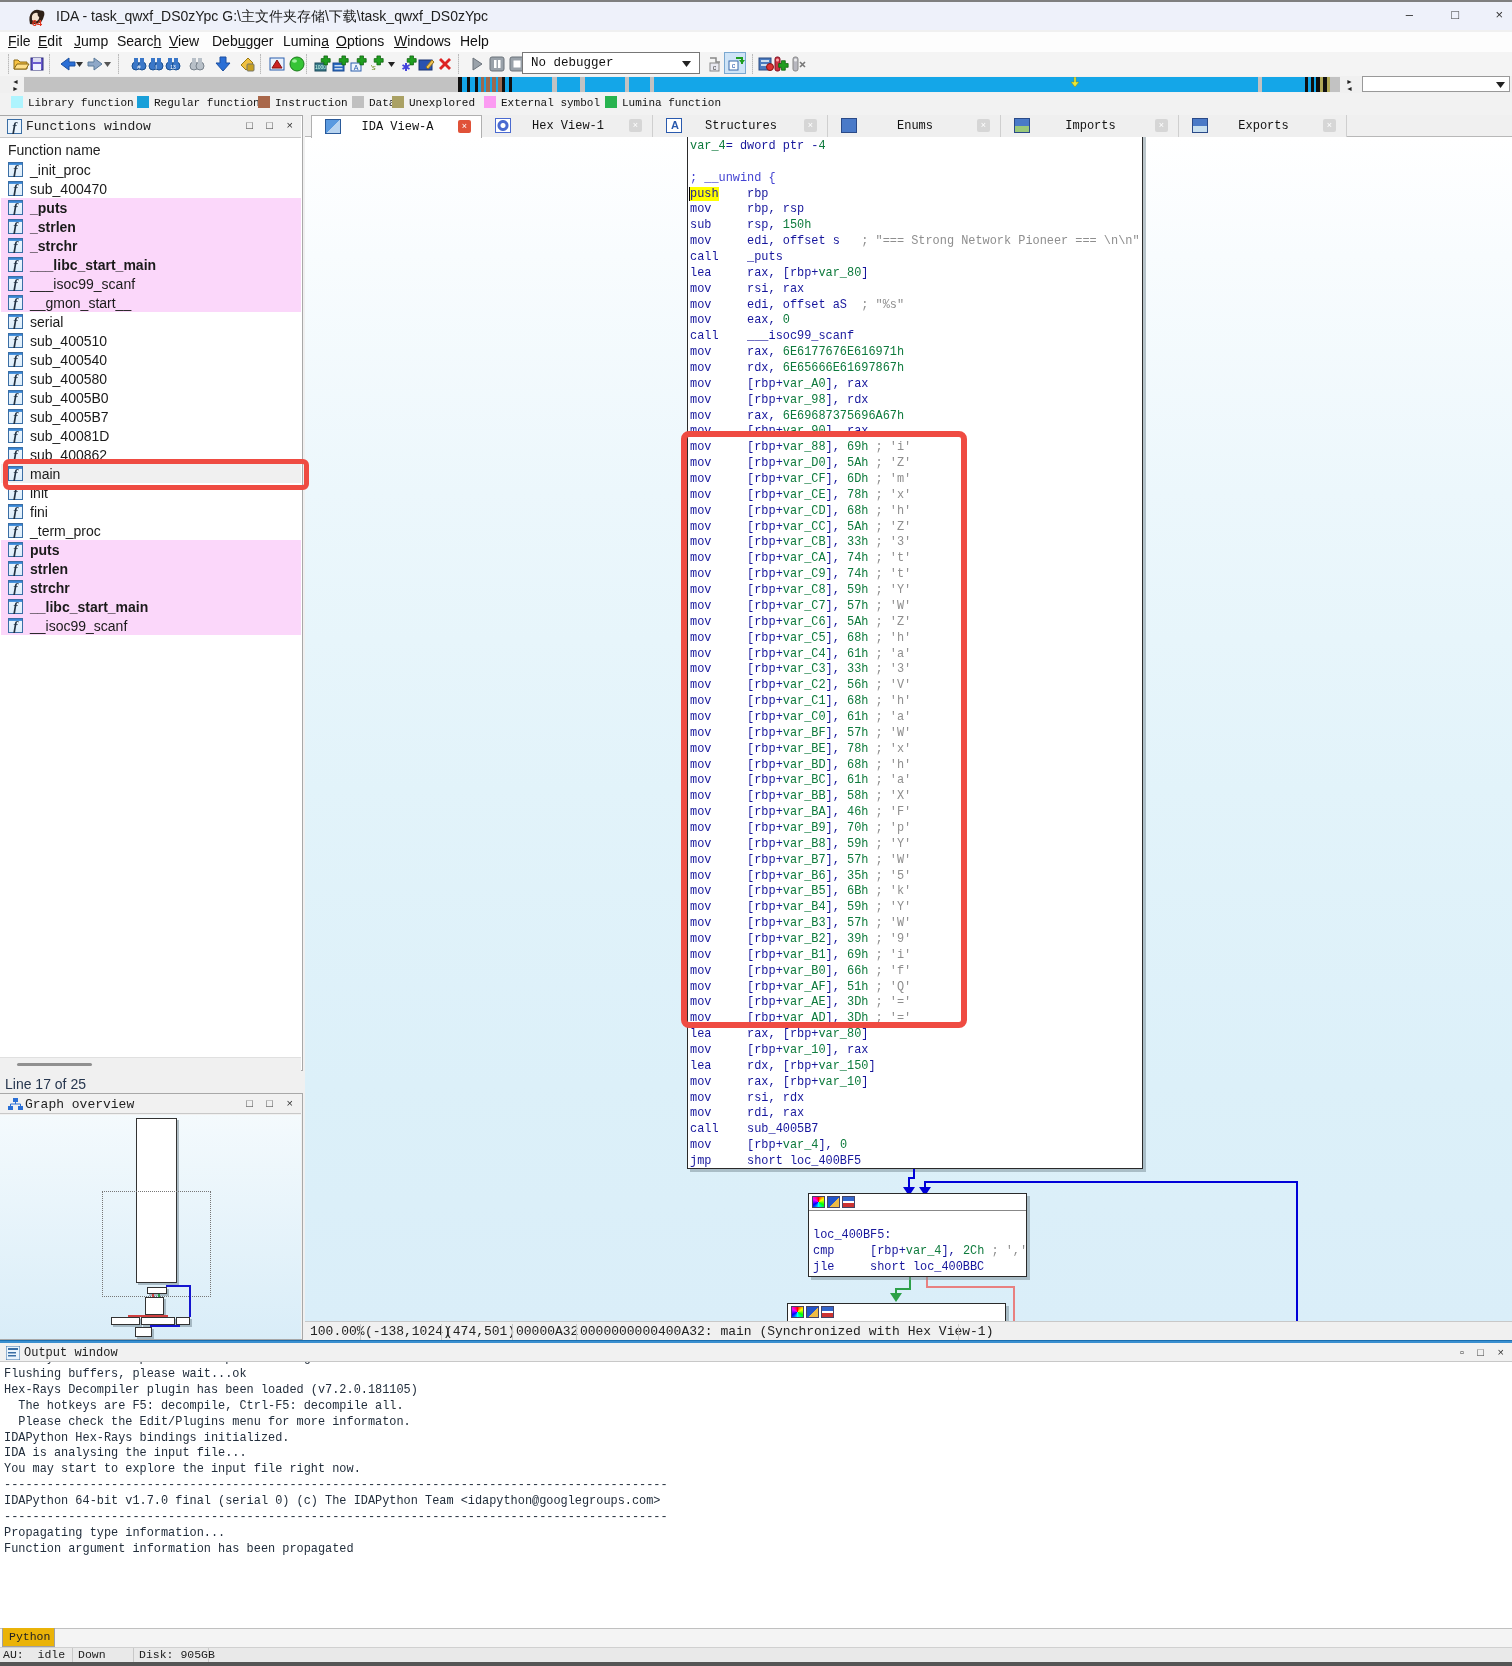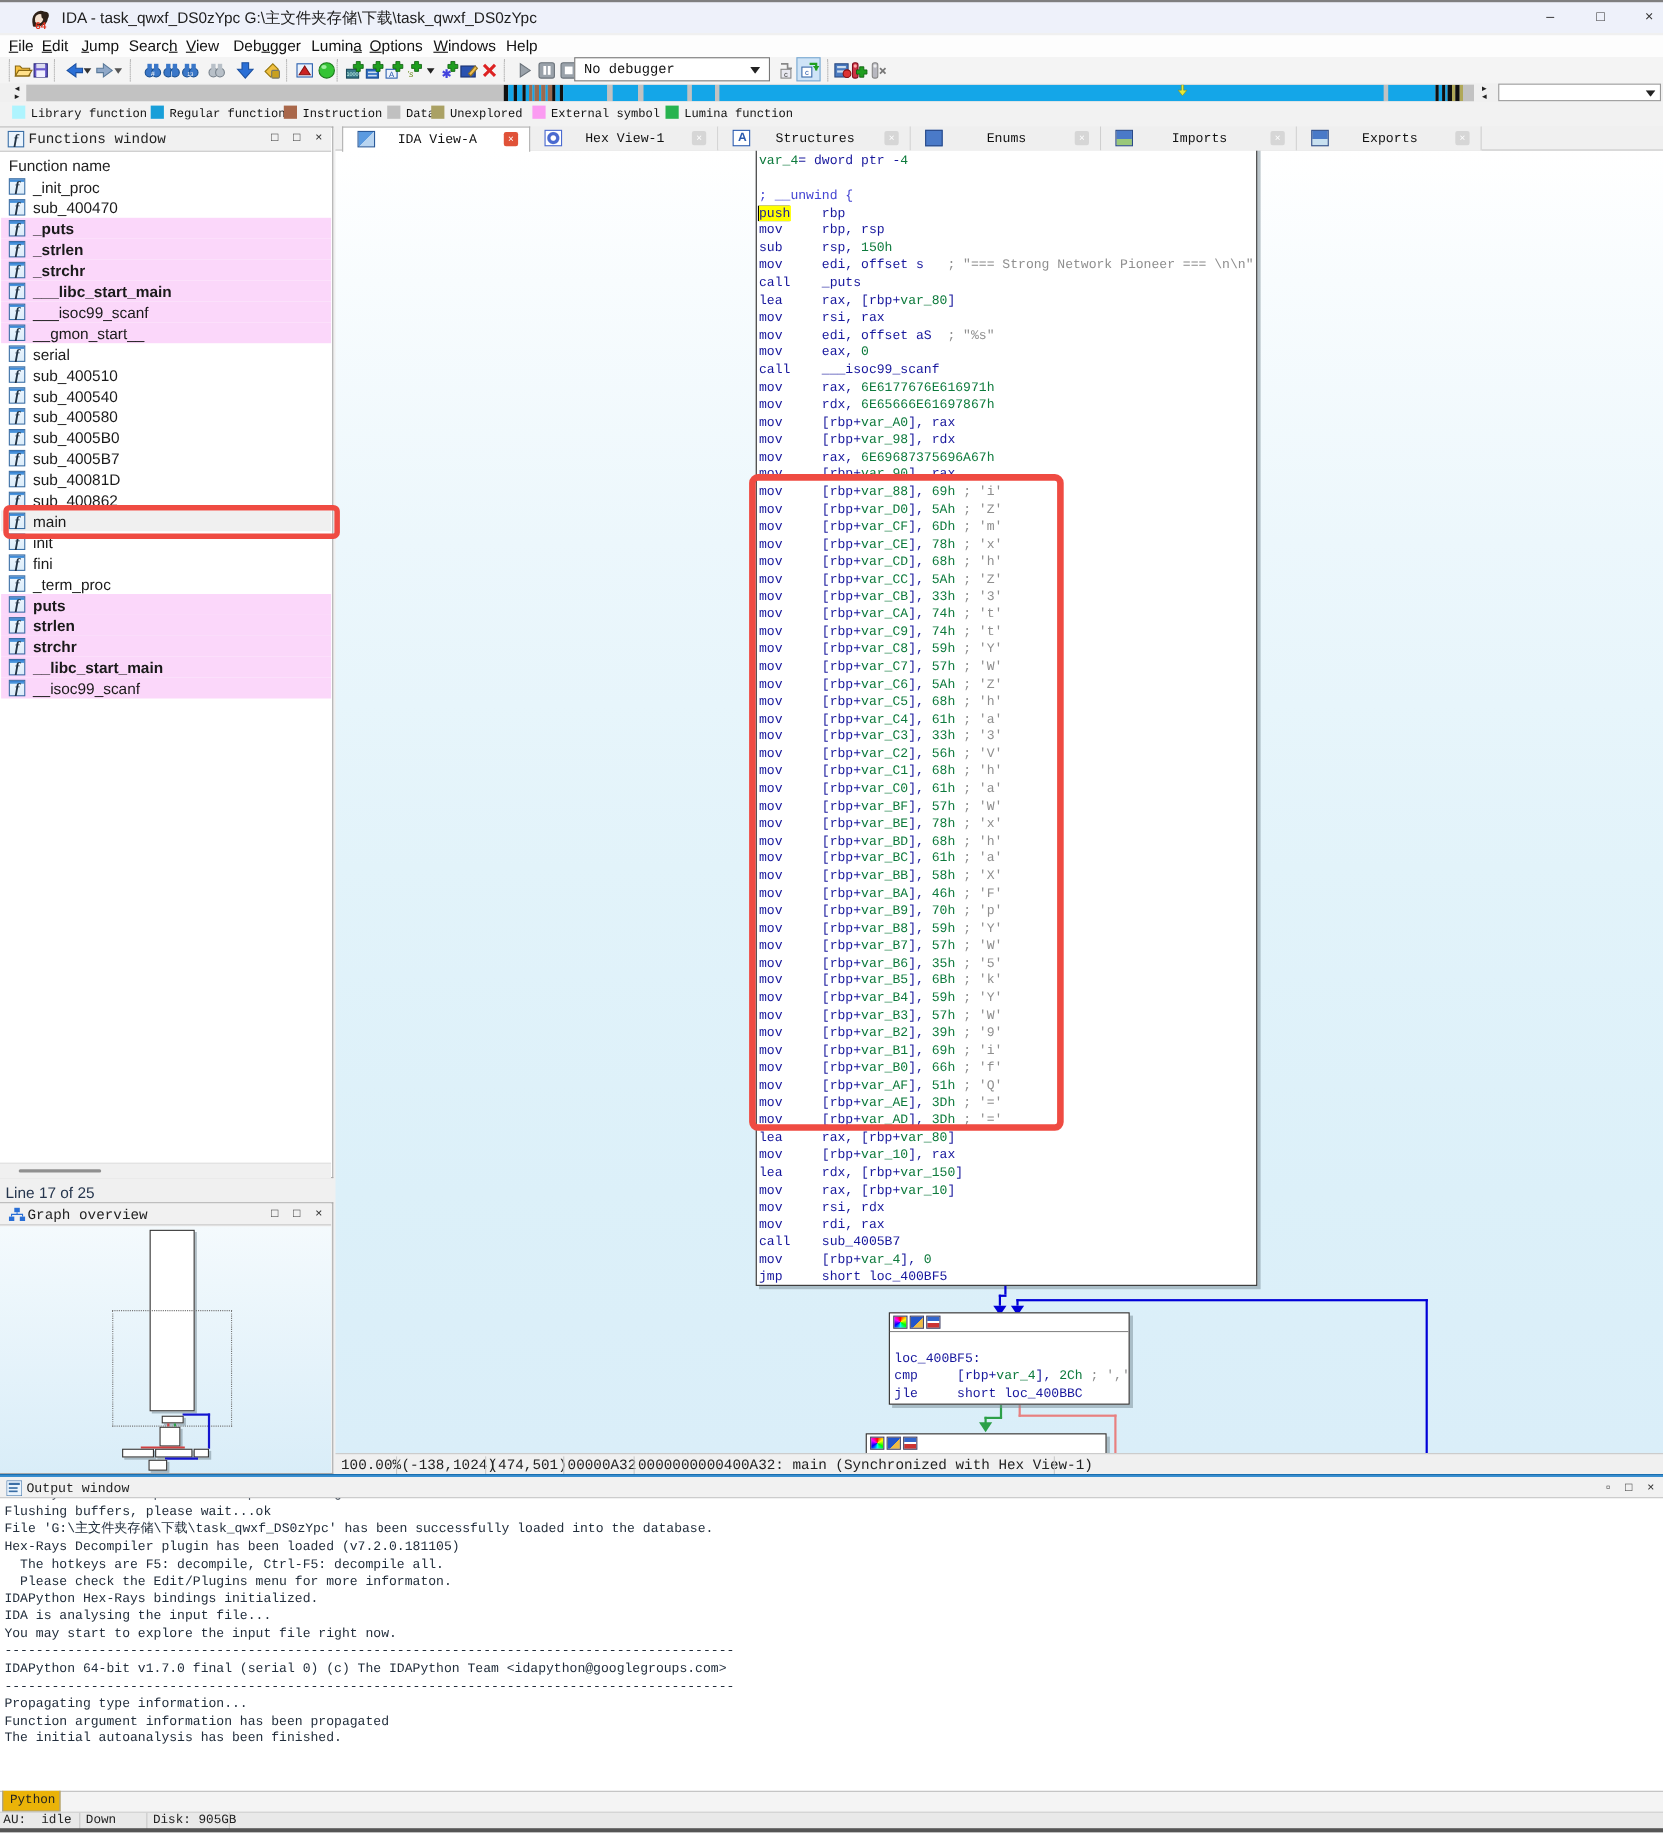--- a/index.html
+++ b/index.html
@@ -673,33 +673,31 @@
         <span style="position:absolute;right:40px">▫</span>
         <span style="position:absolute;right:20px">□</span>
         <span style="position:absolute;right:0">×</span>
       </span>
  </div>
  <div id="ocut">
       <div class="ol" style="margin-top:-11px">You may start to explore the input file right now.</div>
     </div>
  <div id="otext">
       <div class="ol">Flushing buffers, please wait...ok</div>
-<div class="ol">File 'G:\主文件夹存储\下载\task_qwxf_DS0zYpc' has been successfully loaded into the database.</div>
 <div class="ol">Hex-Rays Decompiler plugin has been loaded (v7.2.0.181105)</div>
 <div class="ol">  The hotkeys are F5: decompile, Ctrl-F5: decompile all.</div>
 <div class="ol">  Please check the Edit/Plugins menu for more informaton.</div>
 <div class="ol">IDAPython Hex-Rays bindings initialized.</div>
 <div class="ol">IDA is analysing the input file...</div>
 <div class="ol">You may start to explore the input file right now.</div>
 <div class="ol">---------------------------------------------------------------------------------------------</div>
 <div class="ol">IDAPython 64-bit v1.7.0 final (serial 0) (c) The IDAPython Team &lt;idapython@googlegroups.com&gt;</div>
 <div class="ol">---------------------------------------------------------------------------------------------</div>
 <div class="ol">Propagating type information...</div>
 <div class="ol">Function argument information has been propagated</div>
-<div class="ol">The initial autoanalysis has been finished.</div>
     </div>
 </div>
 <div class="abs" id="pyrow"></div>
 <div class="abs" id="pytab">
     <span>Python</span>
   </div>
 <div class="abs" id="sbar">
 <span style="left:3px">AU:&nbsp;&nbsp;idle</span>
     <span class="ssep" style="left:72px"></span>
 <span style="left:78px">Down</span>

